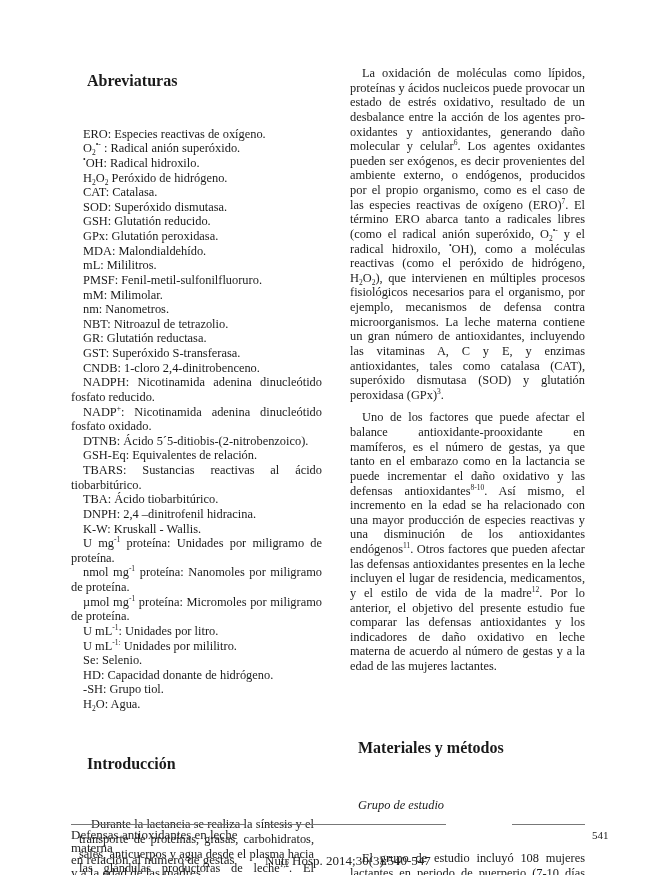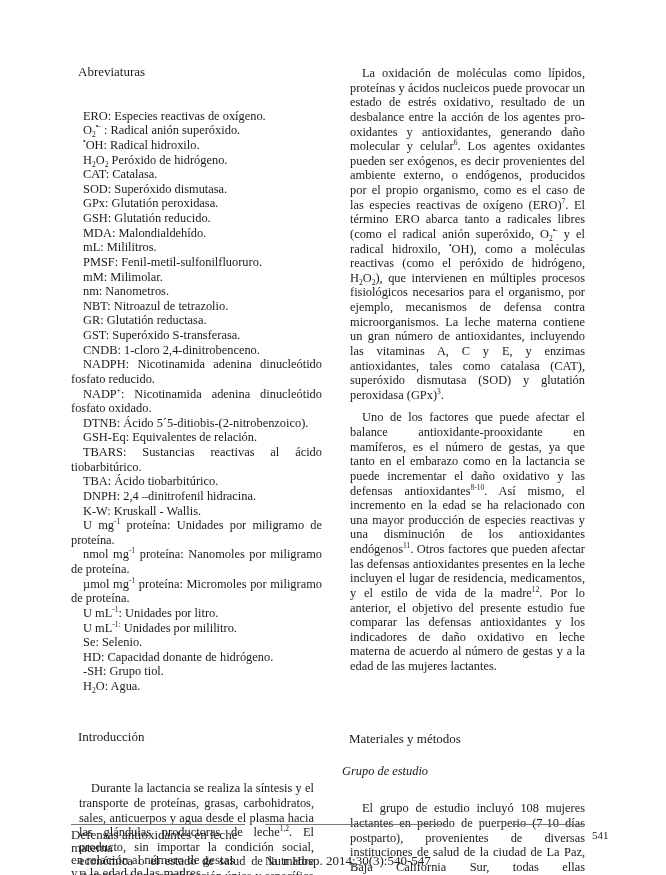--- a/index.html
+++ b/index.html
@@ -1,22 +1,22 @@
 <!DOCTYPE html>
 <html><head>
 <meta charset="utf-8">
 <style>
   html, body { margin:0; padding:0; background:#ffffff; }
   body { width:666px; height:875px; position:relative; overflow:hidden;
          font-family:"Liberation Serif", "DejaVu Serif", serif; color:#1a1a1a; }
   .col { position:absolute; top:58px; width:251px; font-size:12.4px; line-height:14.62px; }
   .col-left { left:71px; }
   .col-right { left:342px; }
-  .h1 { font-weight:normal; margin:7px; font-size:13px; }
-  .h2 { font-style:italic; margin:0; }
+  .h1 { font-weight:bold; margin:16px; font-size:16px; }
+  .h2 { font-style:italic; margin:16px; }
   p { margin:8px; text-align:justify; text-indent:12px; hyphens:manual; }
   .abbr { margin:0; text-indent:12px; text-align:justify; }
   .gap-s { height:14.6px; }
   .gap-m { height:22px; }
   .gap-l { height:29px; }
   sup { font-size:7.5px; line-height:0; vertical-align:5px; }
   sub { font-size:7.5px; line-height:0; vertical-align:-3px; }
   .footer { position:absolute; top:824px; font-size:13px; line-height:12.6px; color:#222; }
   .rule { position:absolute; top:824px; height:0; border-top:1px solid #777; }
   .f-left { left:71px; top:829px; width:200px; }
@@ -29,22 +29,22 @@
 <div class="col col-left">
   <div class="h1">Abreviaturas</div>
   <div class="gap-m"></div>
   <div>
     <div class="abbr">ERO: Especies reactivas de oxígeno.</div>
     <div class="abbr">O<sub>2</sub><sup>•-</sup> : Radical anión superóxido.</div>
     <div class="abbr"><sup>•</sup>OH: Radical hidroxilo.</div>
     <div class="abbr">H<sub>2</sub>O<sub>2</sub> Peróxido de hidrógeno.</div>
     <div class="abbr">CAT: Catalasa.</div>
     <div class="abbr">SOD: Superóxido dismutasa.</div>
+    <div class="abbr">GSH: Glutatión reducido.</div>
     <div class="abbr">GPx: Glutatión peroxidasa.</div>
-    <div class="abbr">GSH: Glutatión reducido.</div>
     <div class="abbr">MDA: Malondialdehído.</div>
     <div class="abbr">mL: Mililitros.</div>
     <div class="abbr">PMSF: Fenil-metil-sulfonilfluoruro.</div>
     <div class="abbr">mM: Milimolar.</div>
     <div class="abbr">nm: Nanometros.</div>
     <div class="abbr">NBT: Nitroazul de tetrazolio.</div>
     <div class="abbr">GR: Glutatión reductasa.</div>
     <div class="abbr">GST: Superóxido S-transferasa.</div>
     <div class="abbr">CNDB: 1-cloro 2,4-dinitrobenceno.</div>
     <div class="abbr">NADPH: Nicotinamida adenina dinucleótido fosfato reducido.</div>

